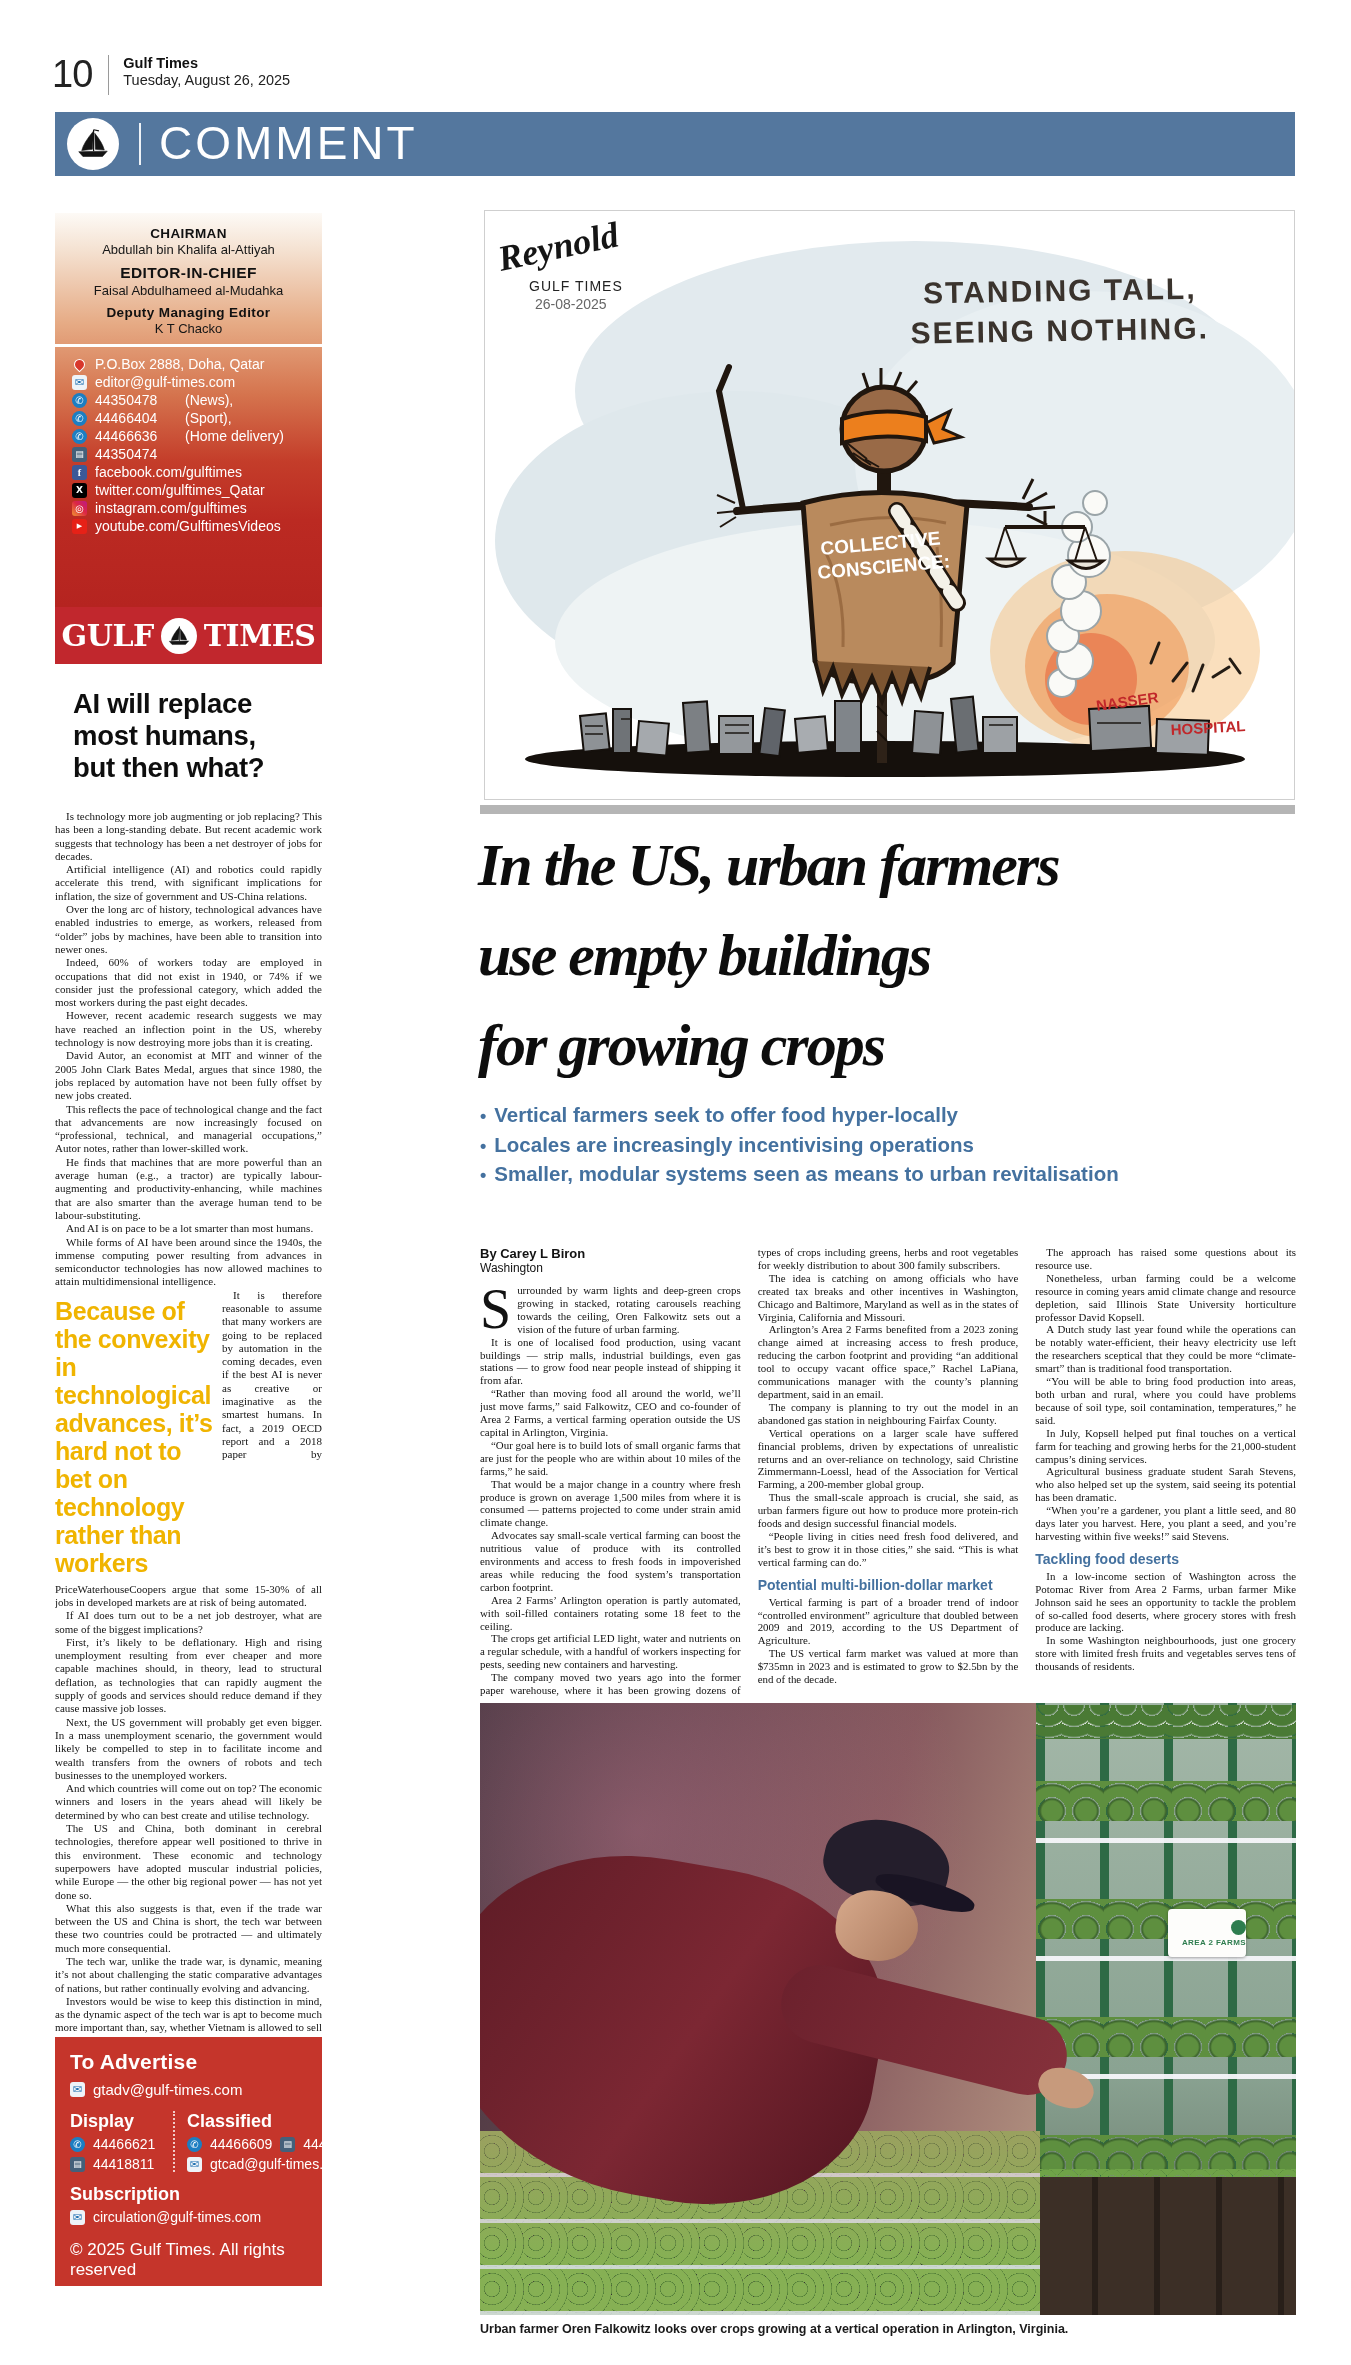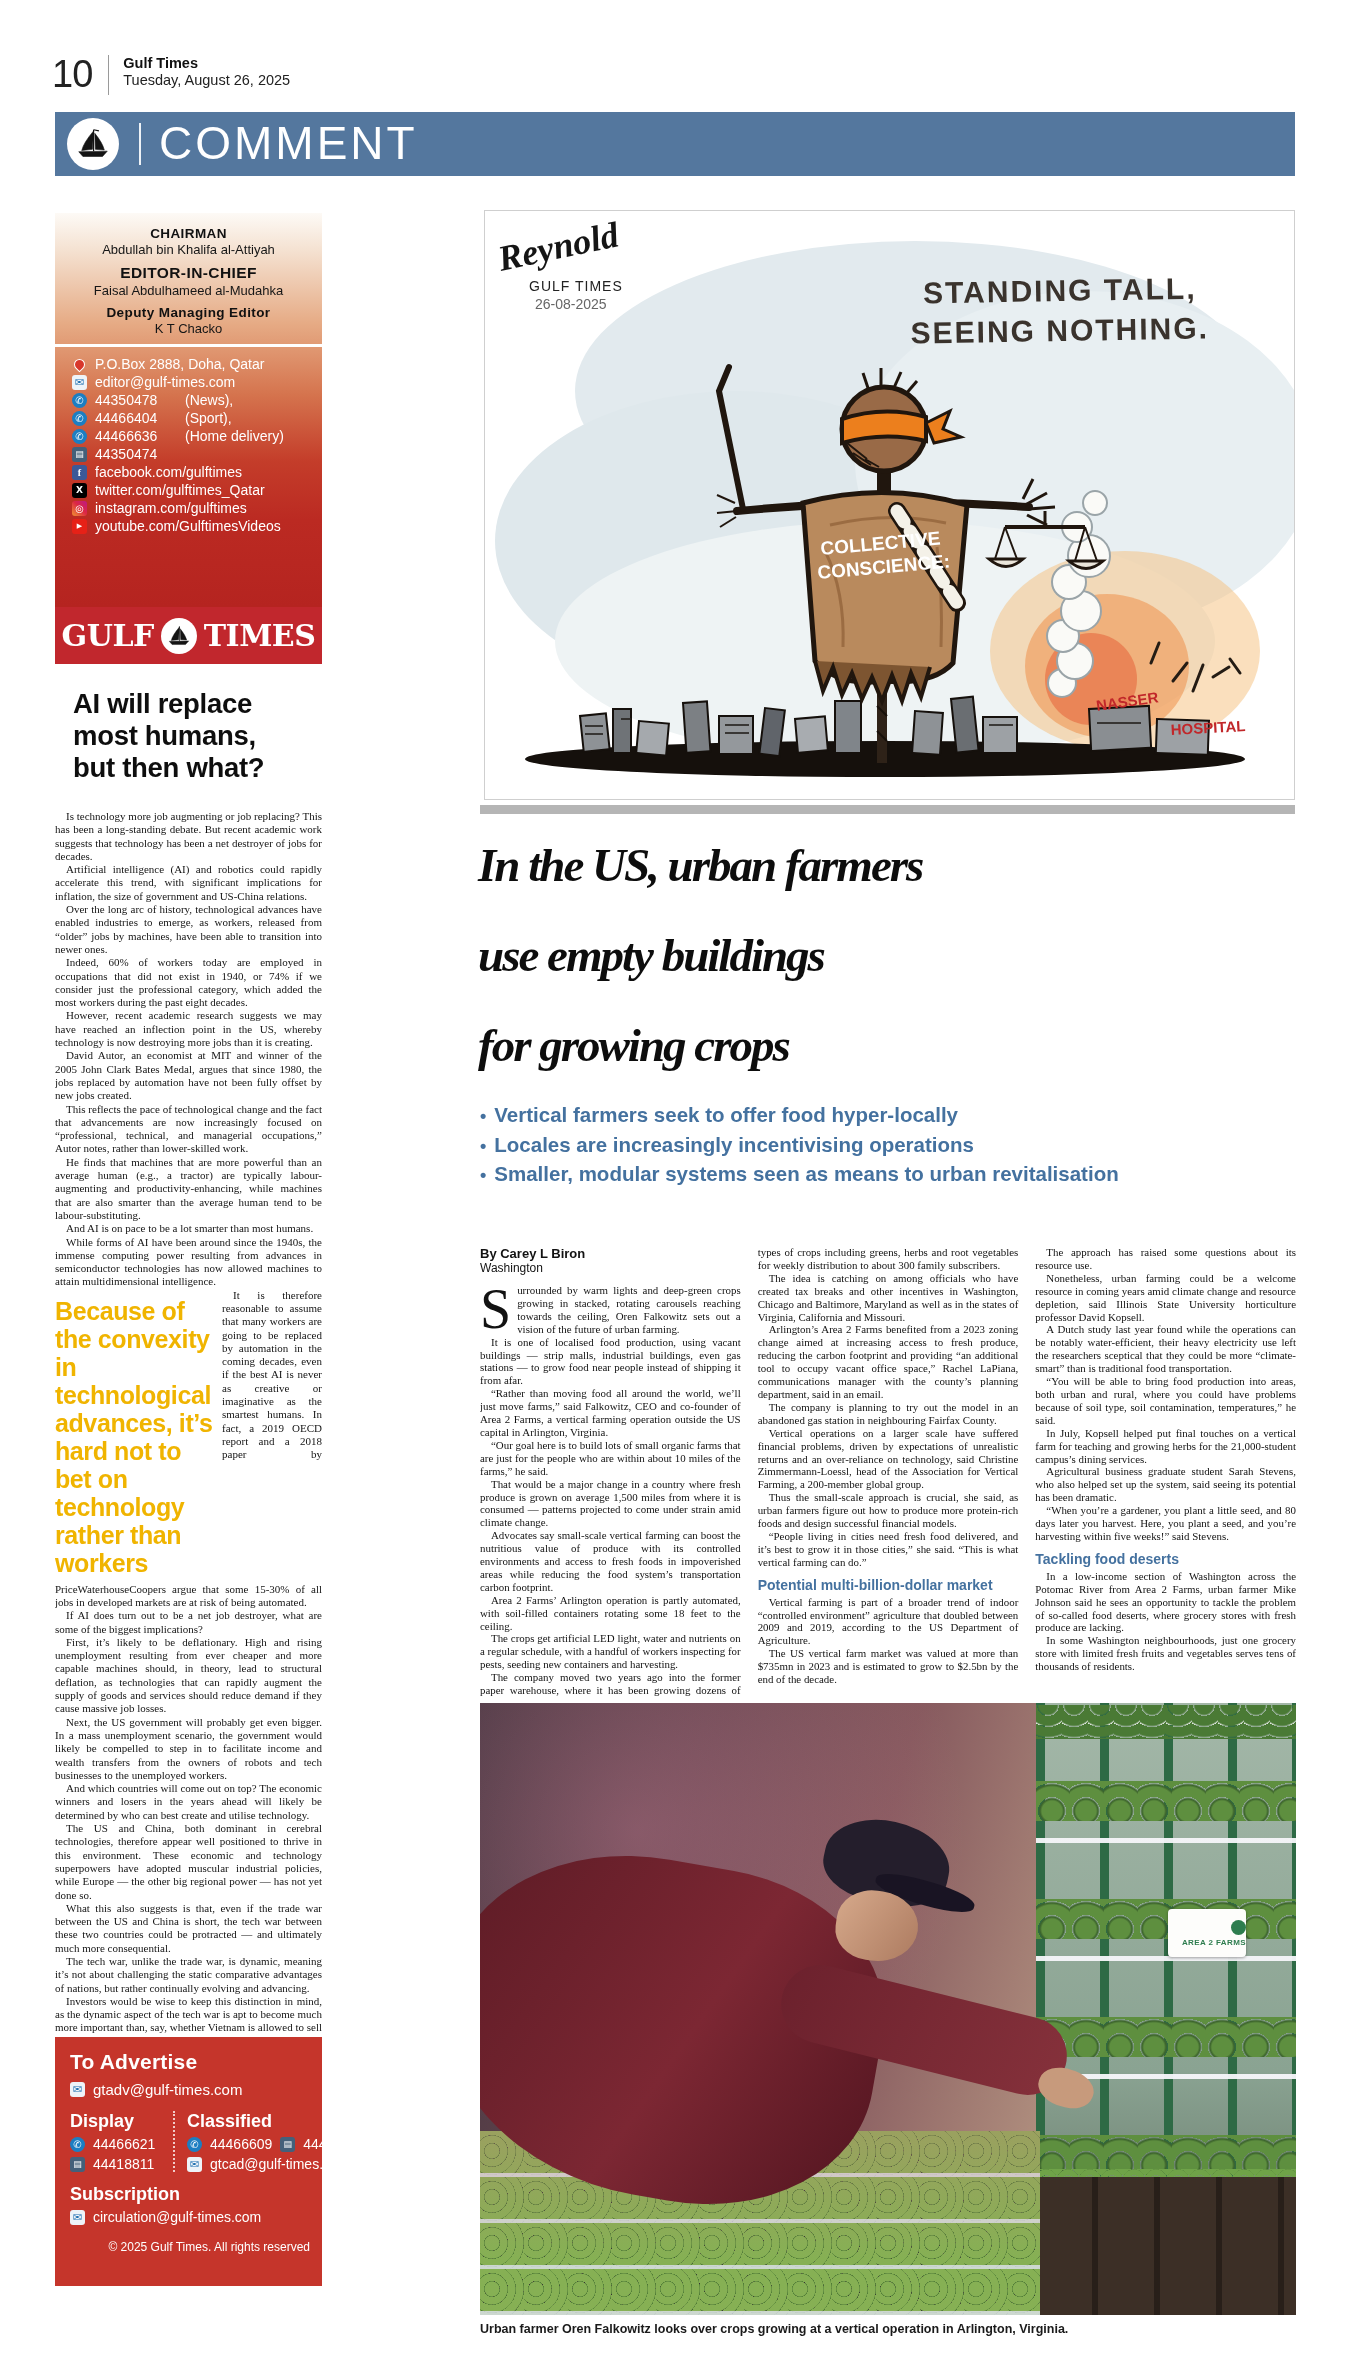--- a/index.html
+++ b/index.html
@@ -59,30 +59,30 @@
   .advertise { position:absolute; left:55px; top:2037px; width:267px; height:249px; box-sizing:border-box;
                background:#c5352b; color:#fff; font-family:"Liberation Sans", sans-serif; padding:13px 12px 0 15px; }
   .ad-title { font-size:21px; font-weight:bold; letter-spacing:.2px; }
   .ad-row { display:flex; align-items:center; font-size:15px; margin-top:7px; }
   .ad-cols { display:flex; margin-top:13px; }
   .ad-col-a { width:103px; flex:none; }
   .ad-col-b { border-left:2px dotted rgba(255,255,255,.75); padding-left:12px; }
   .ad-h { font-size:18px; font-weight:bold; margin-bottom:3px; }
   .ad-row.small { font-size:14px; margin-top:4px; }
   .ad-sub { margin-top:12px; }
-  .ad-copy { font-size:12px; margin-top:15px;text-align:right; }
+  .ad-copy { font-size:17px; margin-top:15px; }
 
   
   .cartoon-box { position:absolute; left:484px; top:210px; width:811px; height:590px; border:1px solid #cfcfcf; background:#fff; box-sizing:border-box; }
 
   .gray-rule { position:absolute; left:480px; top:805px; width:815px; height:9px; background:#b5b5b5; }
 
   
   .main-headline { position:absolute; left:478px; top:820px; width:822px; font-family:"Liberation Serif", serif;
-                   font-style:italic; font-weight:bold; font-size:47px; line-height:90px; letter-spacing:-2px; color:#0d0d0d; }
+                   font-style:italic; font-weight:bold; font-size:60px; line-height:90px; letter-spacing:-2px; color:#0d0d0d; }
   .bullets { position:absolute; left:480px; top:1101px; font-family:"Liberation Sans", sans-serif; }
   .bullet-line { font-weight:bold; font-size:20.5px; line-height:27.5px; color:#44719f; display:flex; align-items:baseline; }
   .bullet-dot { margin-right:8px; font-size:18px; }
 
   .main-article { position:absolute; left:480px; top:1246px; width:816px; height:452px; column-count:3; column-gap:17px;
                   font-size:10.9px; line-height:12.9px; text-align:justify; color:#121212; overflow:hidden; }
   .byline-name { font-family:"Liberation Sans", sans-serif; font-weight:bold; font-size:13px; line-height:15px; }
   .byline-loc  { font-family:"Liberation Sans", sans-serif; font-size:12px; line-height:14px; margin-bottom:9px; }
   .flow h4 { font-family:"Liberation Sans", sans-serif; font-weight:bold; font-size:14px; line-height:16px; color:#44719f; margin:8px 0 3px; text-indent:0; }
   .dropcap { float:left; font-family:"Liberation Serif", serif; font-size:56px; line-height:44px; padding:3px 6px 0 0; font-weight:400; }

